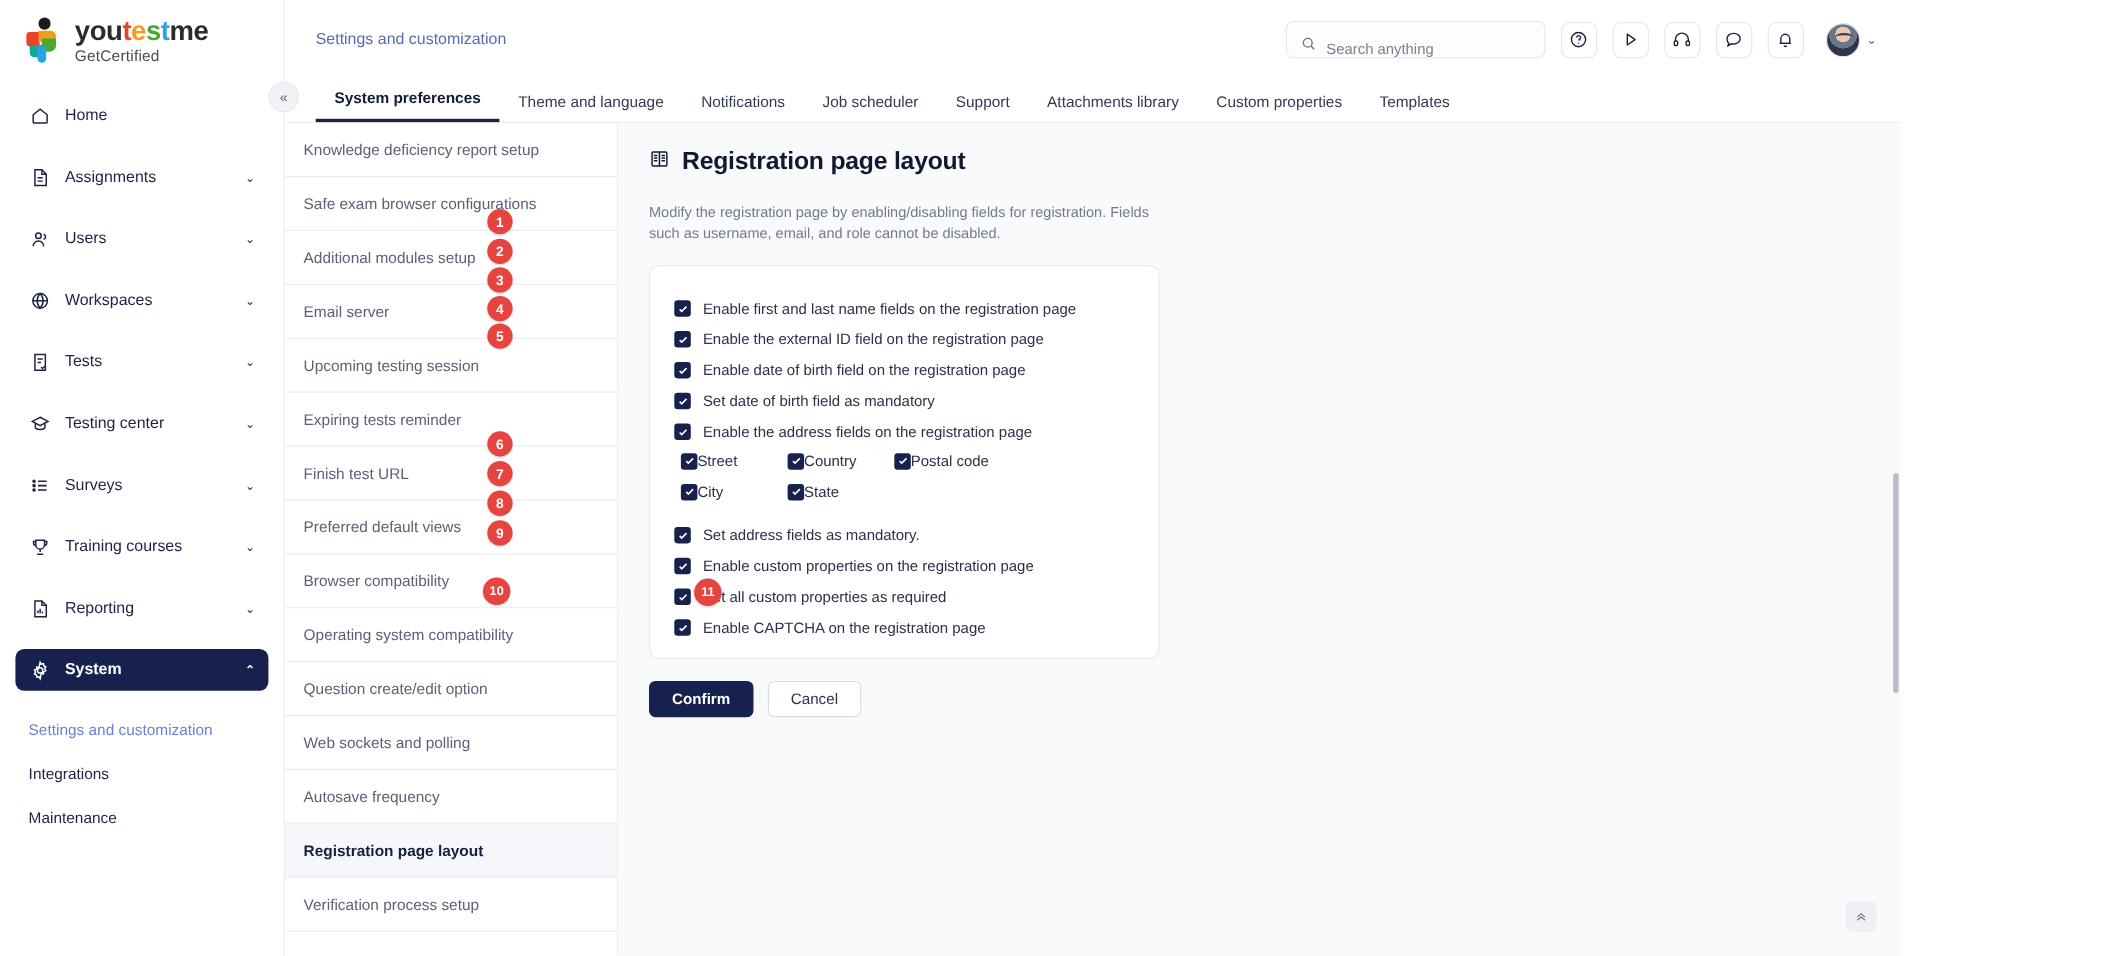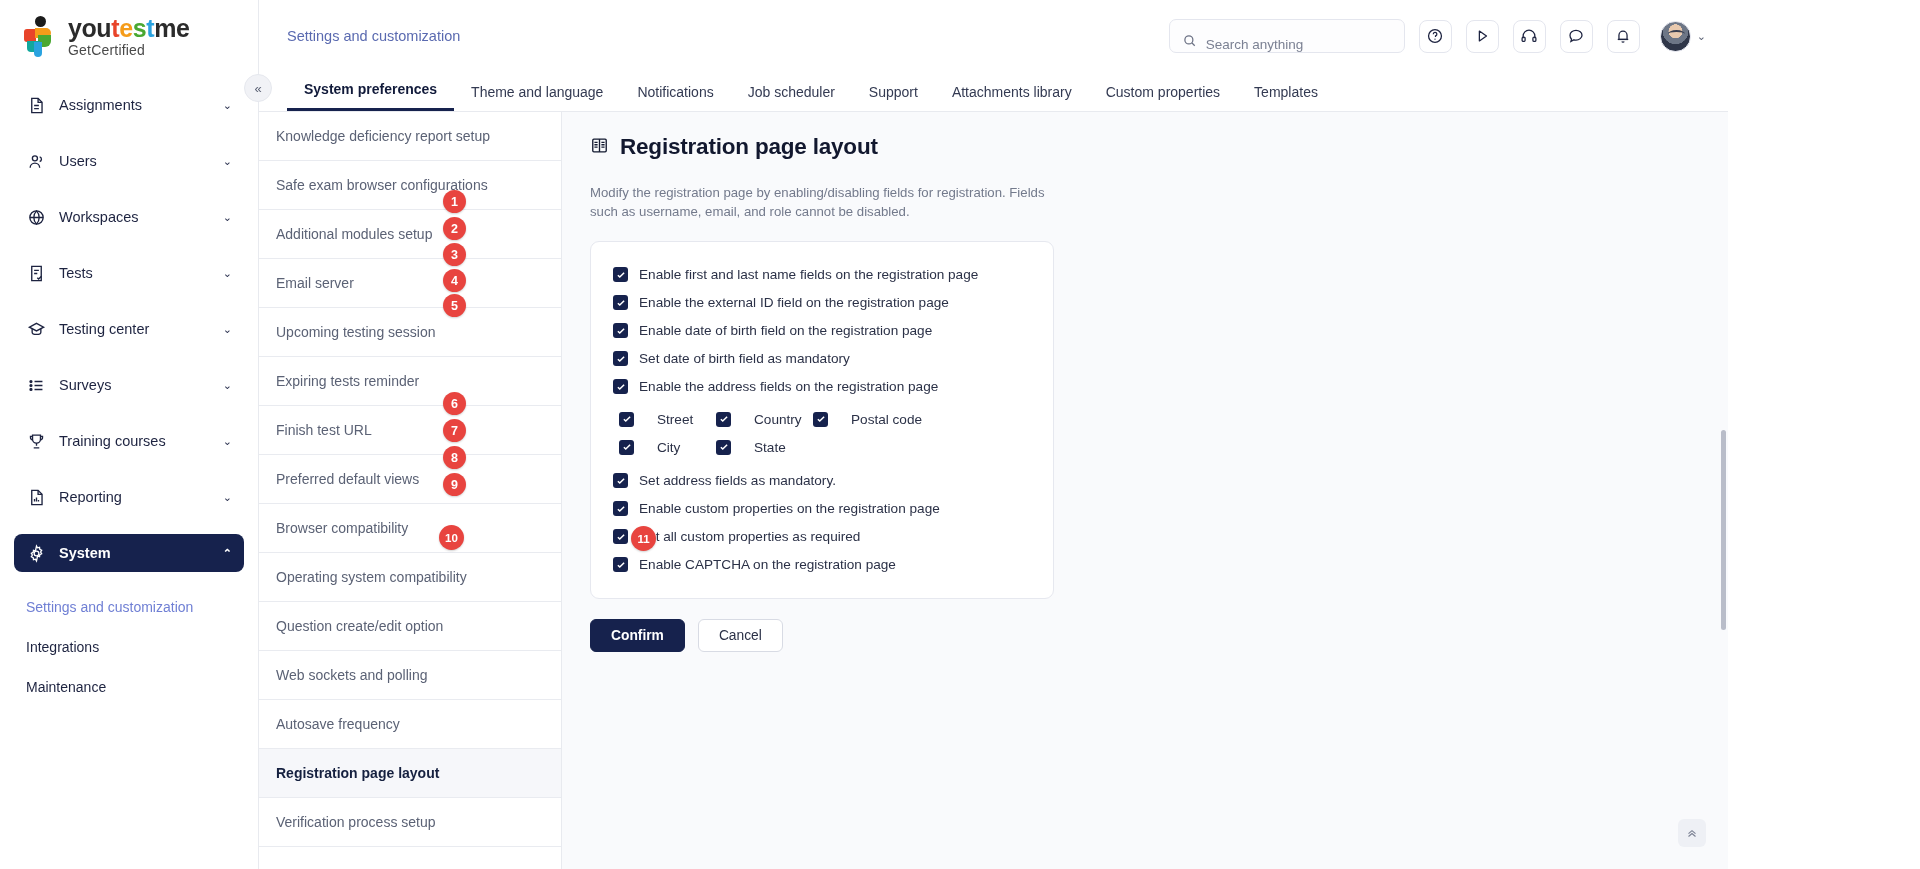--- a/index.html
+++ b/index.html
@@ -122,32 +122,32 @@
   }
   .content-title { display: flex; align-items: center; gap: 11px; }
   .content-title h1 { font-size: 22.5px; color: #12182f; font-weight: 700; letter-spacing: -.2px;}
   .content-desc { font-size: 13.2px; color: #737a8c; line-height: 1.45; margin-top: 23px; max-width: 470px; }
 
   .card {
     margin-top: 20px; width: 464px; background: #fff;
     border: 1px solid #e6e8ef; border-radius: 9px;
     padding: 19px 22px 20px 22px;
   }
-  .chk-row { display: flex; align-items: center; gap: 11px; height: 27px; }
+  .chk-row { display: flex; align-items: flex-end; gap: 11px; height: 27px; }
   .chk-row + .chk-row { margin-top: 1px; }
   .cb {
     width: 15px; height: 15px; border-radius: 3px; background: #16224d;
     flex: 0 0 15px; display: flex; align-items: center; justify-content: center;
     cursor: pointer;
   }
   .cb svg { width: 10px; height: 10px; }
   .chk-label { font-size: 13.6px; color: #2b3147; }
   .sub-group { margin: 5px 0 6px 6px; }
   .sub-line { display: flex; align-items: center; gap: 9px; height: 28px; }
-  .sub-line .pair { display: flex; align-items: center; gap: 23px; }
+  .sub-line .pair { display: flex; align-items: center; gap: 0; }
   .pair.w1 { width: 88px; } .pair.w2 { width: 88px; }
   .sub-label { font-size: 13.6px; color: #2b3147; }
 
   .btn-row { display: flex; align-items: center; gap: 13px; margin-top: 20px; }
   .btn {
     height: 33px; padding: 0 20px; border-radius: 6px; font-size: 13.8px;
     display: flex; align-items: center; justify-content: center; cursor: pointer;
     font-family: "Liberation Sans", sans-serif;
   }
   .btn-primary { background: #16224d; color: #fff; font-weight: 700; border: 1px solid #16224d; }
@@ -193,20 +193,28 @@
         <div class="logo-sub">GetCertified</div>
       </div>
     </div>
 
     <div class="collapse-btn">
       <span>«</span>
     </div>
 
     <nav class="nav">
 
+      <div class="nav-item">
+        <span class="ico">
+          <svg viewBox="0 0 24 24" width="19" height="19" fill="none" stroke="currentColor" stroke-width="1.7">
+              <path d="M4 10.5 12 4l8 6.5V19a1 1 0 0 1-1 1H5a1 1 0 0 1-1-1z"></path>
+            </svg>
+        </span>
+        <span class="lbl">Home</span>
+      </div>
 
       <div class="nav-item">
         <span class="ico">
           <svg viewBox="0 0 24 24" width="19" height="19" fill="none" stroke="currentColor" stroke-width="1.7">
               <path d="M6 3h8l5 5v13H6z"></path>
               <path d="M14 3v5h5"></path>
               <path d="M9 12h6M9 16h6"></path>
             </svg>
         </span>
         <span class="lbl">Assignments</span>

